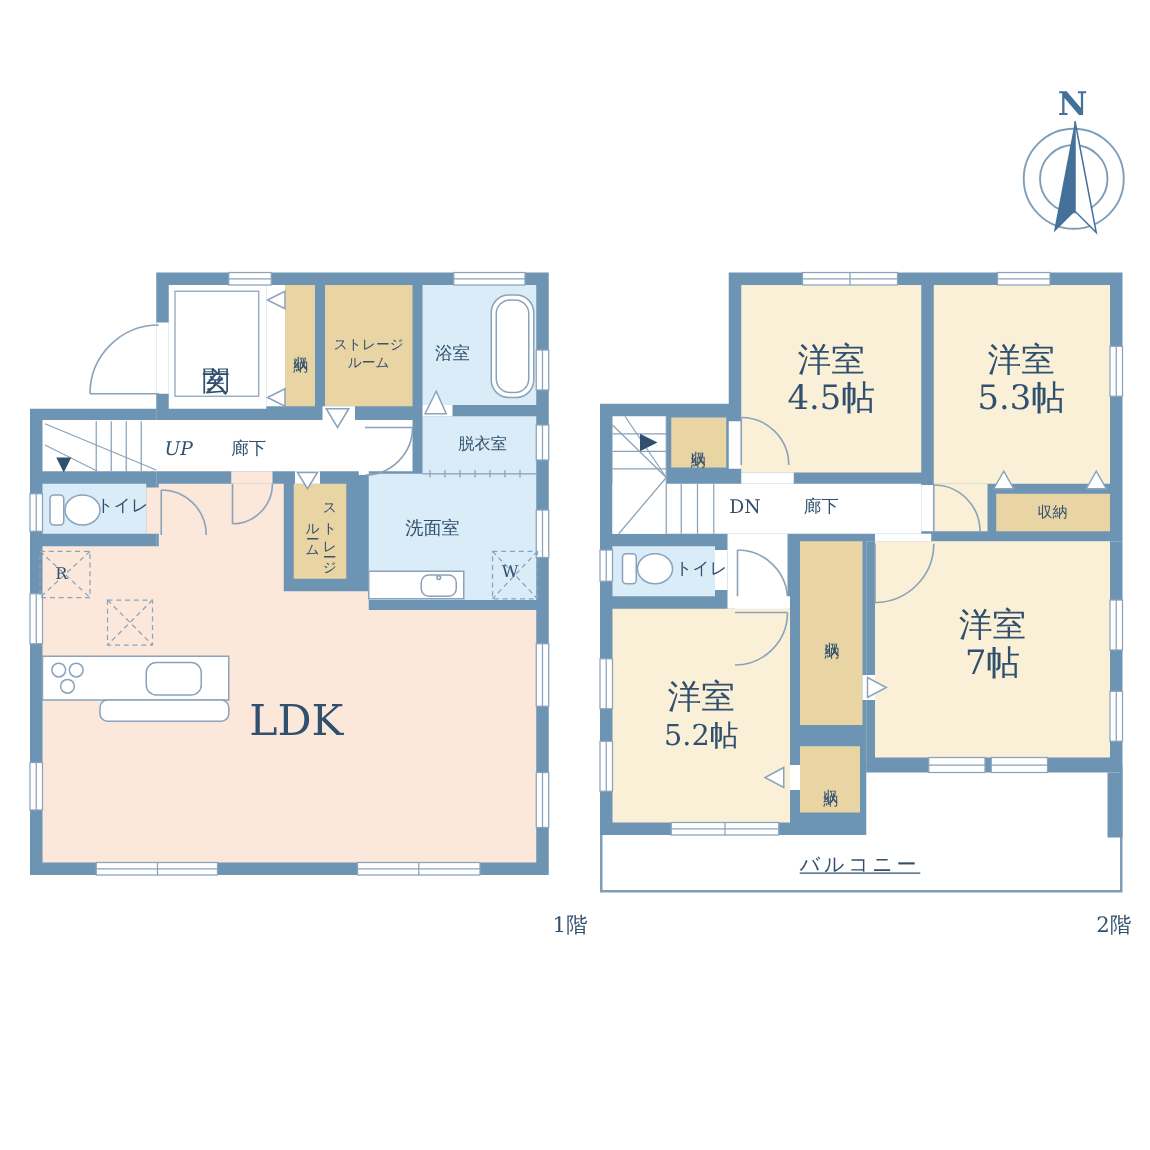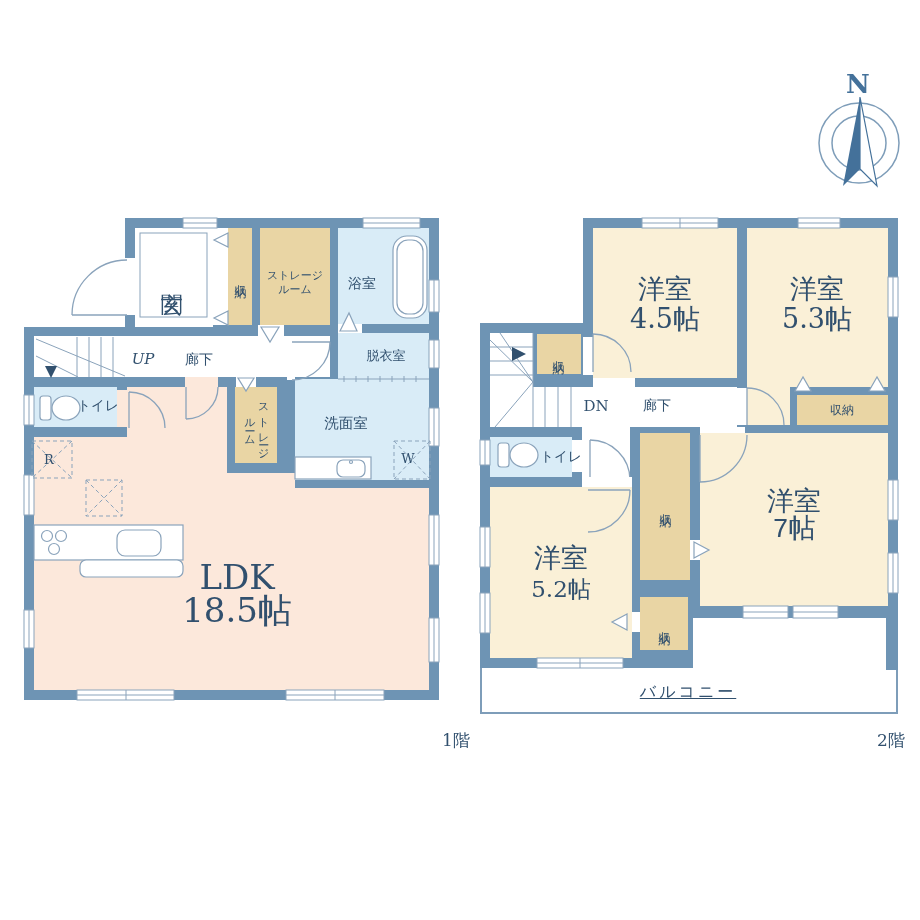--- a/index.html
+++ b/index.html
@@ -284,35 +284,34 @@
 <div class="lbl" style="left:199px;top:360px;font-size:14px;">廊下</div>
 <div class="lbl" style="left:98px;top:405px;font-size:13.5px;">トイレ</div>
 <div class="lbl vert vcols" style="left:256px;top:426px;font-size:11px;">
   <span>ストレージ</span>
   <span>ルーム</span>
 </div>
 <div class="lbl" style="left:346px;top:423px;font-size:14.5px;">洗面室</div>
 <div class="lbl" style="left:408px;top:459px;font-size:13px;">W</div>
 <div class="lbl" style="left:49px;top:460px;font-size:13px;">R</div>
 <div class="lbl" style="left:237px;top:577px;font-size:34px;text-align:right;">LDK</div>
-<div class="lbl" style="left:237px;top:610px;font-size:34px;">18.5帖</div>
 <div class="lbl" style="left:428px;top:741px;font-size:17px;margin-left:28px;">1階</div>
 
 <div class="lbl" style="left:665px;top:289px;font-size:27px;">洋室</div>
 <div class="lbl" style="left:665px;top:319px;font-size:27px;">4.5帖</div>
 <div class="lbl" style="left:817px;top:289px;font-size:27px;">洋室</div>
 <div class="lbl" style="left:817px;top:319px;font-size:27px;">5.3帖</div>
 <div class="lbl vert" style="left:558px;top:353px;font-size:12px;">収納</div>
 <div class="lbl" style="left:572px;top:406px;font-size:15px;margin-left:24px;">DN</div>
 <div class="lbl" style="left:657px;top:406px;font-size:14px;">廊下</div>
 <div class="lbl" style="left:842px;top:410px;font-size:12px;">収納</div>
 <div class="lbl" style="left:561px;top:456px;font-size:13.5px;">トイレ</div>
 <div class="lbl vert" style="left:665px;top:506px;font-size:12px;">収納</div>
 <div class="lbl" style="left:794px;top:501px;font-size:27px;">洋室</div>
-<div class="lbl" style="left:794px;top:531px;font-size:27px;font-family:Liberation Mono, monospace;">7帖</div>
+<div class="lbl" style="left:794px;top:531px;font-size:27px;">7帖</div>
 <div class="lbl" style="left:561px;top:558px;font-size:27px;">洋室</div>
 <div class="lbl" style="left:561px;top:589px;font-size:23px;">5.2帖</div>
 <div class="lbl vert" style="left:664px;top:624px;font-size:12px;">収納</div>
 <div class="lbl" style="left:688px;top:692px;font-size:16px;letter-spacing:3px;text-decoration:underline;">バルコニー</div>
 <div class="lbl" style="left:891px;top:741px;font-size:17px;">2階</div>
 
 <div class="lbl" style="left:858px;top:84px;font-size:26px;font-weight:bold;color:var(--accent);">N</div>
 
 </div>
 

